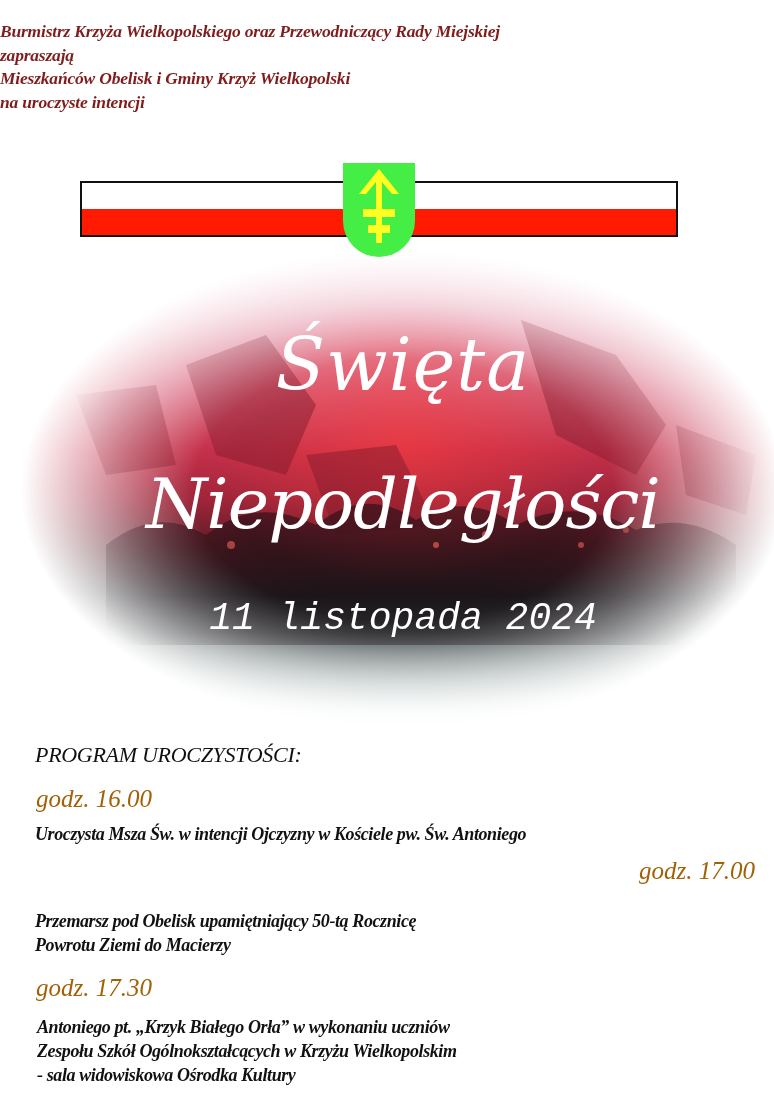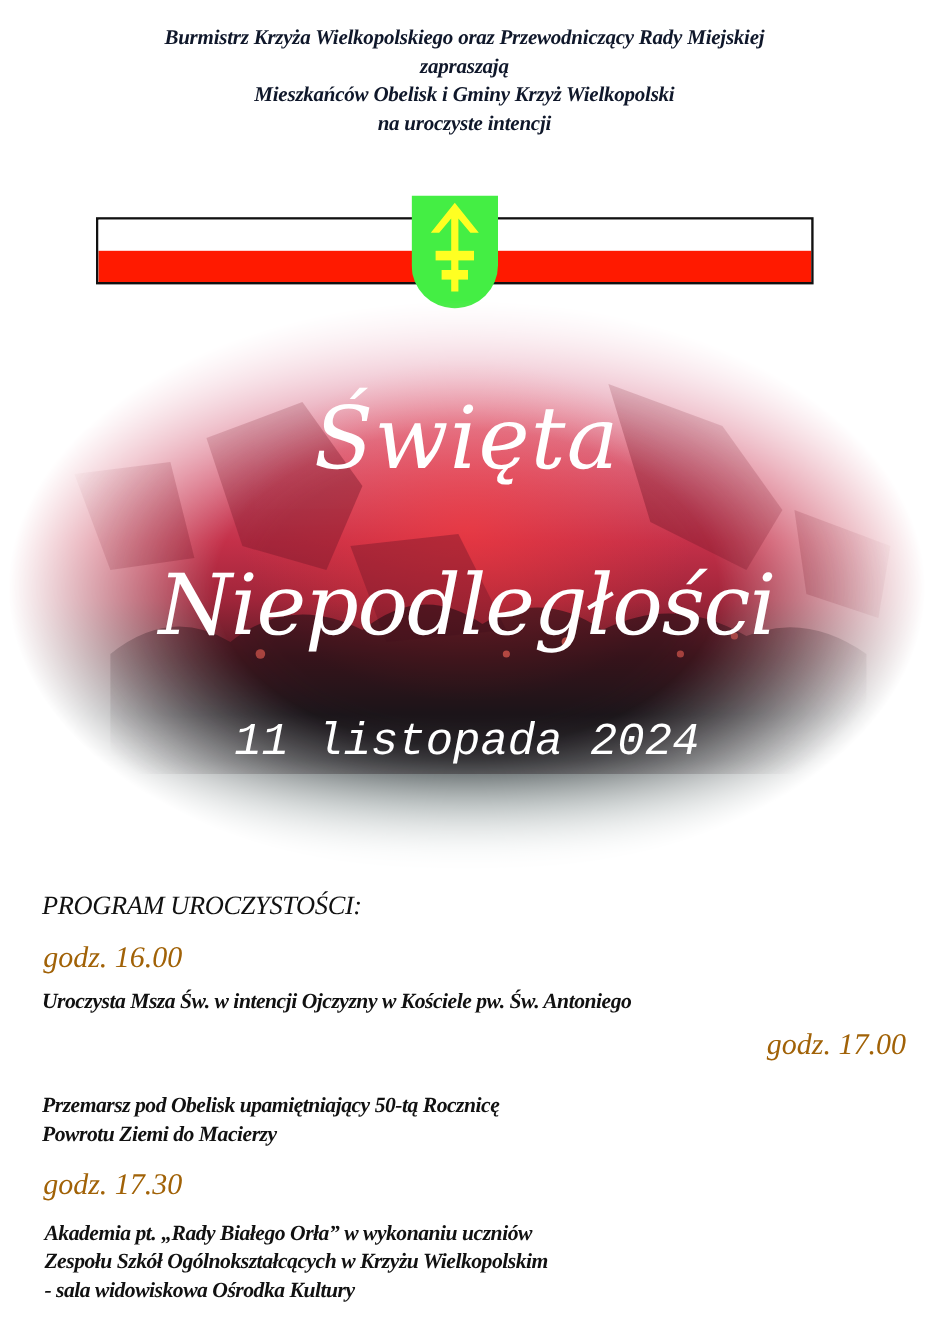--- a/index.html
+++ b/index.html
@@ -12,26 +12,25 @@
       height: 1106px;
       position: relative;
       overflow: hidden;
       font-family: "Liberation Serif", serif;
     }
     .header {
       position: absolute;
       top: 20px;
       left: 0;
       width: 774px;
-      text-align: center;
       font-style: italic;
       font-weight: bold;
       font-size: 17.5px;
       line-height: 23.5px;
-      color: #0f172a;
+      color: #7f1d1d;
       letter-spacing: -0.2px;
     }
     .header div { white-space: nowrap; }
 
     .flag {
       position: absolute;
       left: 80px;
       top: 181px;
       width: 598px;
       height: 56px;
@@ -45,21 +44,21 @@
     .crest {
       position: absolute;
       left: 343px;
       top: 163px;
       width: 72px;
       height: 94px;
     }
 
     .hero {
       position: absolute;
-      left: 2px;
+      left: 16px;
       top: 245px;
       width: 635px;
       height: 490px;
     }
     .oval {
       position: absolute;
       left: 5px;
       top: 5px;
       width: 764px;
       height: 480px;
@@ -185,16 +184,16 @@
   <div class="program-heading">PROGRAM UROCZYSTOŚCI:</div>
 
   <div class="time" style="margin-top:14px;">godz. 16.00</div>
   <div class="desc" style="margin-top:8px;">Uroczysta Msza Św. w intencji Ojczyzny w Kościele pw. Św. Antoniego</div>
 
   <div class="time" style="margin-top:10px;text-align:right;">godz. 17.00</div>
   <div class="desc" style="margin-top:23px;">Przemarsz pod Obelisk upamiętniający 50-tą Rocznicę</div>
   <div class="desc">Powrotu Ziemi do Macierzy</div>
 
   <div class="time" style="margin-top:16px;">godz. 17.30</div>
-  <div class="desc" style="margin-top:12px; margin-left:2px;">Akademia pt. „Rady Białego Orła” w wykonaniu uczniów</div>
+  <div class="desc" style="margin-top:12px; margin-left:2px;">Antoniego pt. „Krzyk Białego Orła” w wykonaniu uczniów</div>
   <div class="desc" style="margin-left:2px;">Zespołu Szkół Ogólnokształcących w Krzyżu Wielkopolskim</div>
   <div class="desc" style="margin-left:2px;">- sala widowiskowa Ośrodka Kultury</div>
 </div>
 
 </body></html>

